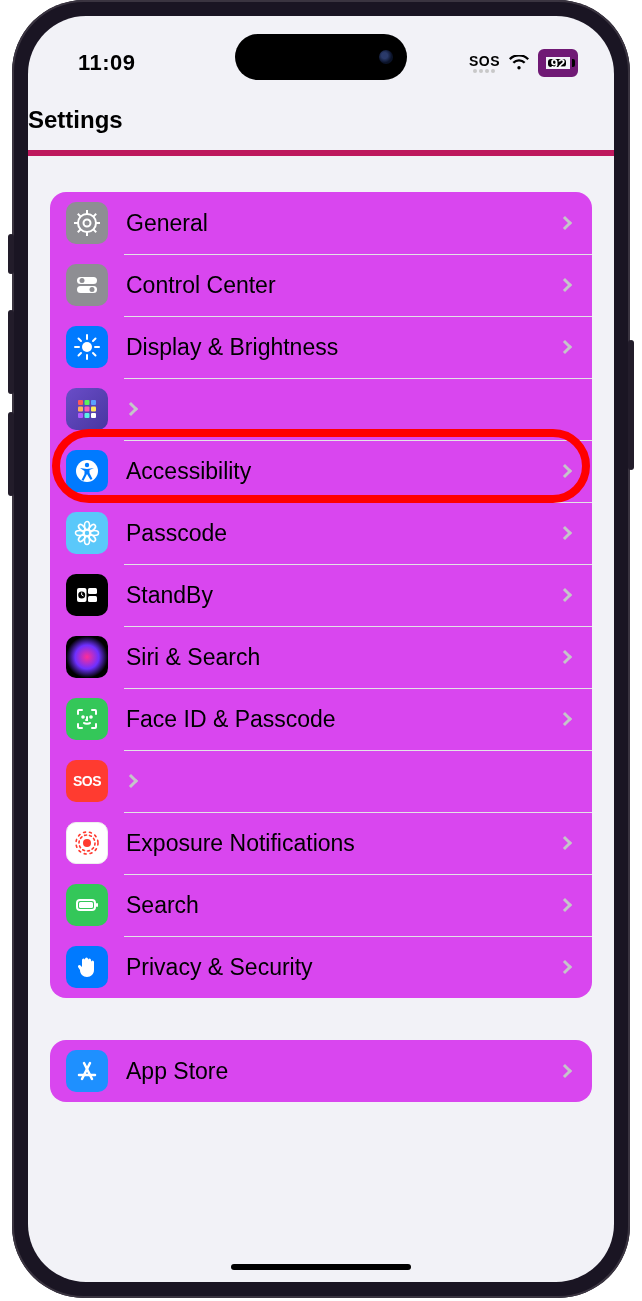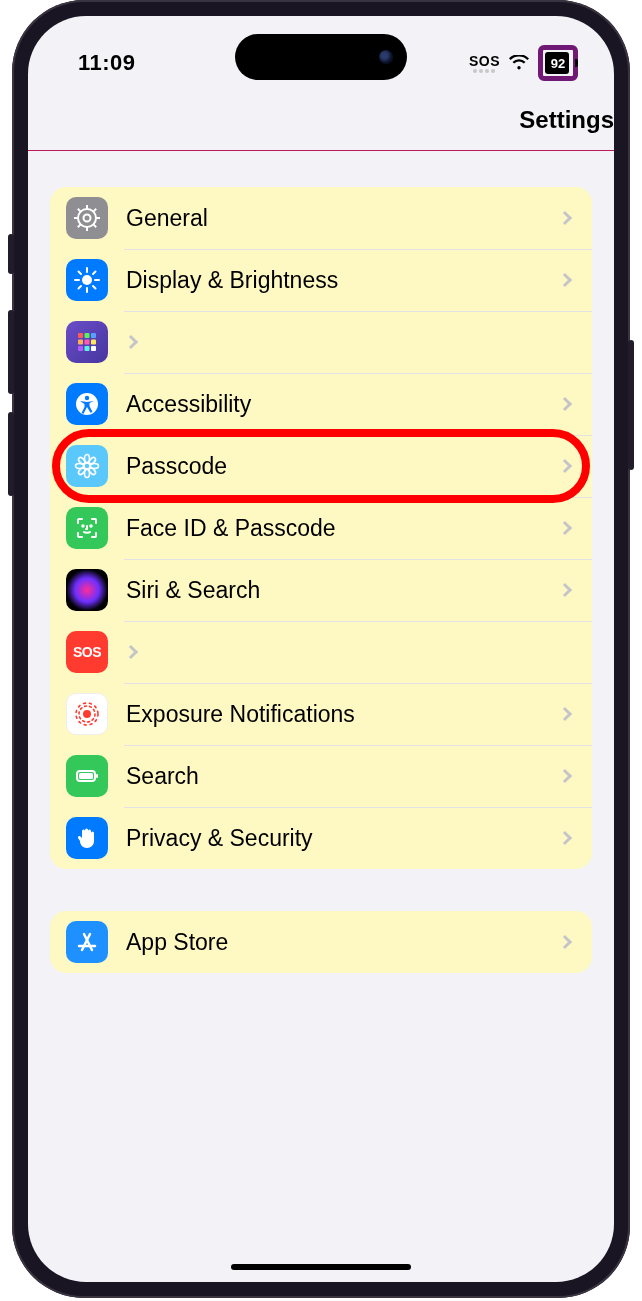--- a/index.html
+++ b/index.html
@@ -68,49 +68,49 @@
     font-weight: 600;
     font-size: 22px;
   }
   .status-left { letter-spacing: 0.5px; }
   .status-right { display: flex; align-items: center; gap: 8px; }
   .sos-text { font-size: 14px; font-weight: 800; letter-spacing: 0.5px; }
   .sos-dots { display:flex; gap:2px; margin-top:1px; }
   .sos-dots span { width:4px; height:4px; border-radius:50%; background:#c8c8c8; }
   .wifi-icon svg, .battery-box { display:block; }
   .battery-box {
-    width: 40px; height: 36px; border: 5px solid #701a75; border-radius: 6px;
+    width: 40px; height: 28px; border: 8px solid #701a75; border-radius: 6px;
     position: relative; display:flex; align-items:center; justify-content:center;
   }
   .battery-box::after {
     content:""; position:absolute; right:-5px; top:50%; transform:translateY(-50%);
     width:3px; height:8px; background:#000; border-radius:0 2px 2px 0;
   }
   .battery-fill {
     position:absolute; left:2px; top:2px; bottom:2px; right:2px;
     background:#000; border-radius:3px;
   }
   .battery-num {
     position:relative; color:#fff; font-size:13px; font-weight:700; z-index:1;
   }
 
   
   .nav-title {
-    text-align: right;
+    text-align: left;
     font-weight: 600;
     font-size: 24px;
     padding: 14px 0 16px;
-    border-bottom: 1px solid #be185d;
+    border-bottom: 6px solid #be185d;
   }
 
   .content {
     padding: 36px 22px 0;
   }
   .group {
-    background: #fef9c3;
+    background: #d946ef;
     border-radius: 16px;
     overflow: hidden;
     margin-bottom: 42px;
   }
   .row {
     display: flex;
     align-items: center;
     min-height: 62px;
     padding: 7px 16px 7px 16px;
     position: relative;
@@ -238,20 +238,32 @@
                   <line x1="20.4" y1="20.4" x2="23.2" y2="23.2"></line>
                   <line x1="23.2" y1="4.8" x2="20.4" y2="7.6"></line>
                   <line x1="7.6" y1="20.4" x2="4.8" y2="23.2"></line>
                 </g>
               </svg>
           </div>
           <span class="row-label">General</span>
           <span class="chevron"></span>
         </div>
 
+        <div class="row">
+          <div class="app-icon ic-gray2">
+            <svg viewBox="0 0 28 28">
+                <rect x="4" y="6" width="20" height="7" rx="3.5" fill="#fff"></rect>
+                <circle cx="9" cy="9.5" r="2.5" fill="#8e8e93"></circle>
+                <rect x="4" y="15" width="20" height="7" rx="3.5" fill="#fff"></rect>
+                <circle cx="19" cy="18.5" r="2.5" fill="#8e8e93"></circle>
+              </svg>
+          </div>
+          <span class="row-label">Control Center</span>
+          <span class="chevron"></span>
+        </div>
 
         <div class="row">
           <div class="app-icon ic-blue">
             <svg viewBox="0 0 28 28">
                 <circle cx="14" cy="14" r="5" fill="#fff"></circle>
                 <g stroke="#fff" stroke-width="2" stroke-linecap="round">
                   <line x1="14" y1="2" x2="14" y2="6"></line>
                   <line x1="14" y1="22" x2="14" y2="26"></line>
                   <line x1="2" y1="14" x2="6" y2="14"></line>
                   <line x1="22" y1="14" x2="26" y2="14"></line>
@@ -308,46 +320,59 @@
                   <ellipse cx="19.3" cy="19.3" rx="2.3" ry="3.8" transform="rotate(-45 19.3 19.3)"></ellipse>
                   <ellipse cx="19.3" cy="8.7" rx="2.3" ry="3.8" transform="rotate(45 19.3 8.7)"></ellipse>
                   <ellipse cx="8.7" cy="19.3" rx="2.3" ry="3.8" transform="rotate(45 8.7 19.3)"></ellipse>
                 </g>
               </svg>
           </div>
           <span class="row-label">Passcode</span>
           <span class="chevron"></span>
         </div>
 
+        <div class="row">
+          <div class="app-icon ic-black">
+            <svg viewBox="0 0 28 28">
+                <rect x="4" y="7" width="9.5" height="14" rx="2" fill="#fff"></rect>
+                <circle cx="8.7" cy="14" r="3.5" fill="#000"></circle>
+                <path d="M8.7 11.5v2.5l1.8 1" stroke="#fff" stroke-width="1" fill="none"></path>
+                <rect x="15" y="7" width="9" height="6" rx="1.5" fill="#fff"></rect>
+                <rect x="15" y="15" width="9" height="6" rx="1.5" fill="#fff"></rect>
+              </svg>
+          </div>
+          <span class="row-label">StandBy</span>
+          <span class="chevron"></span>
+        </div>
+
+        <div class="row">
+          <div class="app-icon ic-siri">
+            <svg viewBox="0 0 28 28">
+                <circle cx="14" cy="14" r="10" fill="none" stroke="#fff" stroke-width="0"></circle>
+              </svg>
+          </div>
+          <span class="row-label">Siri &amp; Search</span>
+          <span class="chevron"></span>
+        </div>
 
         <div class="row">
           <div class="app-icon ic-green">
             <svg viewBox="0 0 28 28" fill="none" stroke="#fff" stroke-width="2" stroke-linecap="round">
                 <path d="M5 9V6a1 1 0 011-1h3M23 9V6a1 1 0 00-1-1h-3M5 19v3a1 1 0 001 1h3M23 19v3a1 1 0 01-1 1h-3"></path>
                 <circle cx="10" cy="12" r="0.8" fill="#fff"></circle>
                 <circle cx="18" cy="12" r="0.8" fill="#fff"></circle>
                 <path d="M14 12v3h-1"></path>
                 <path d="M11 18c1 1 5 1 6 0"></path>
               </svg>
           </div>
           <span class="row-label">Face ID &amp; Passcode</span>
           <span class="chevron"></span>
         </div>
 
         <div class="row">
-          <div class="app-icon ic-siri">
-            <svg viewBox="0 0 28 28">
-                <circle cx="14" cy="14" r="10" fill="none" stroke="#fff" stroke-width="0"></circle>
-              </svg>
-          </div>
-          <span class="row-label">Siri &amp; Search</span>
-          <span class="chevron"></span>
-        </div>
-
-        <div class="row">
           <div class="app-icon ic-red" style="color:#fff;font-weight:800;font-size:14px;letter-spacing:-0.5px;">SOS</div>
           <span class="chevron"></span>
         </div>
 
         <div class="row">
           <div class="app-icon ic-white">
             <svg viewBox="0 0 28 28">
                 <circle cx="14" cy="14" r="4" fill="#ff3b30"></circle>
                 <g stroke="#ff3b30" stroke-width="1.6" stroke-linecap="round">
                   <circle cx="14" cy="14" r="8" fill="none" stroke-dasharray="2 3"></circle>

